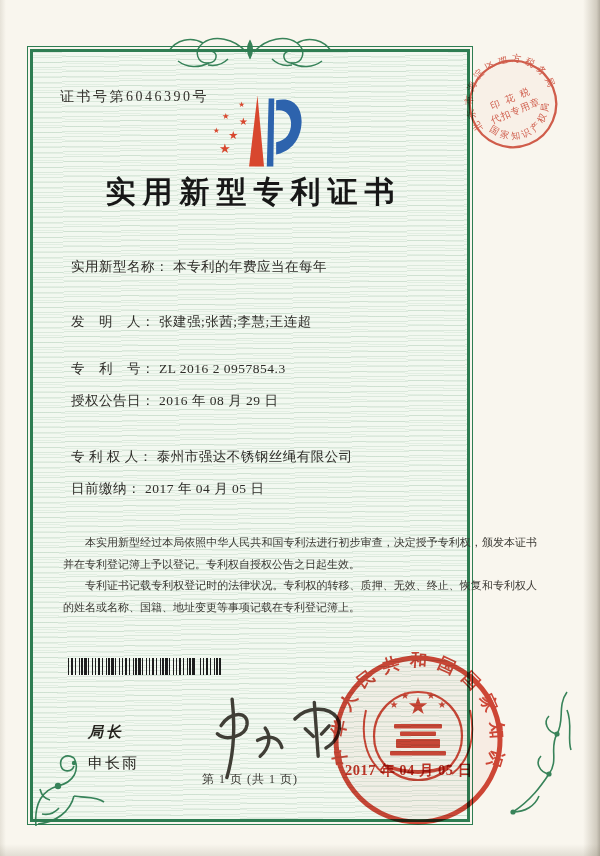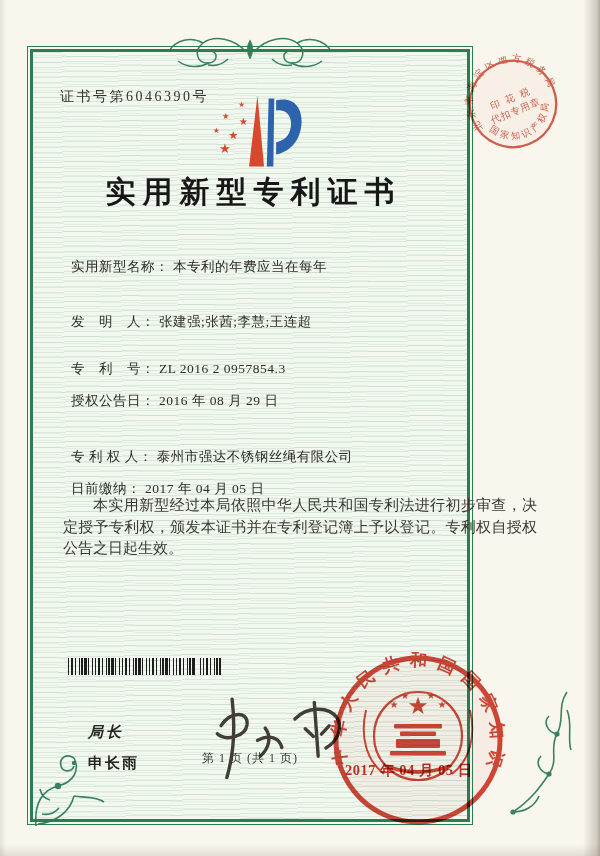--- a/index.html
+++ b/index.html
@@ -38,41 +38,41 @@
 
   .tax-stamp { position:absolute; left:432px; top:4px; width:96px; height:96px;
     transform:rotate(-22deg); opacity:.88; mix-blend-mode:multiply; }
 
   .fields { position:absolute; left:38px; top:206px; width:460px; }
   .field-row { position:absolute; left:0; font-size:13.5px; color:#2e2c28; letter-spacing:0.5px; white-space:nowrap; }
   .field-row .lab { color:#2e2c28; }
   .field-row .val { margin-left:4px; }
   .row0{top:0px} .row1{top:55px} .row2{top:102px} .row3{top:134px} .row4{top:190px} .row5{top:222px}
 
-  .paragraphs { position:absolute; left:30px; top:443px; width:474px;
-    font-size:15px; line-height:21.5px; text-align:justify; color:#3a3833; }
+  .paragraphs { position:absolute; left:30px; top:480px; width:474px;
+    font-size:11px; line-height:21.5px; text-align:justify; color:#3a3833; }
   .paragraphs p { text-indent:2em; }
 
   .barcode { position:absolute; left:35px; top:606px; width:153px; height:17px;
     background:repeating-linear-gradient(90deg,
       #1d1d1d 0 1.5px, rgba(0,0,0,0) 1.5px 3px,
       #1d1d1d 3px 5.5px, rgba(0,0,0,0) 5.5px 7px,
       #1d1d1d 7px 8px, rgba(0,0,0,0) 8px 11px,
       #1d1d1d 11px 12px, rgba(0,0,0,0) 12px 13.5px); }
 
   .signer-title { position:absolute; left:55px; top:671px; font-size:15px; font-weight:600; letter-spacing:3px; color:#26241f;font-style:italic; }
-  .signer-name  { position:absolute; left:55px; top:702px; font-size:15px; font-weight:700; letter-spacing:2px; color:#26241f; }
+  .signer-name  { position:absolute; left:55px; top:702px; font-size:15px; font-weight:400; letter-spacing:2px; color:#26241f; }
   .signature { position:absolute; left:152px; top:638px; width:165px; height:95px; transform:rotate(-2deg); }
 
   .seal { position:absolute; left:297px; top:600px; width:176px; height:176px;
     mix-blend-mode:multiply; opacity:.93; }
   .seal-date { position:absolute; left:312px; top:709px; width:140px;
     font-size:14.5px; font-weight:bold; letter-spacing:0.5px; color:#c9392b; mix-blend-mode:multiply; }
 
-  .page-footer { position:absolute; left:0; right:0; top:698px; text-align:center;
+  .page-footer { position:absolute; left:0; right:0; top:719px; text-align:center;
     font-size:12px; letter-spacing:1px; color:#3a3833; }
 
   .orn-top { position:absolute; left:50%; top:-19px; transform:translateX(-50%); width:204px; height:38px; }
   .orn-bl  { position:absolute; left:-5px; top:686px; width:92px; height:90px; }
   .orn-br  { position:absolute; left:468px; top:638px; width:82px; height:130px; }
 
   svg text { font-family:"Liberation Serif","DejaVu Serif",serif; }
 </style>
 </head>
 <body>
@@ -177,20 +177,21 @@
     <div class="field-row row4">
       <span class="lab">专 利 权 人：</span><span class="val">泰州市强达不锈钢丝绳有限公司</span>
     </div>
     <div class="field-row row5">
       <span class="lab">日前缴纳：</span><span class="val">2017 年 04 月 05 日</span>
     </div>
   </div>
 
   <div class="paragraphs">
     <p>本实用新型经过本局依照中华人民共和国专利法进行初步审查，决定授予专利权，颁发本证书并在专利登记簿上予以登记。专利权自授权公告之日起生效。</p>
+    <p>专利证书记载专利权登记时的法律状况。专利权的转移、质押、无效、终止、恢复和专利权人的姓名或名称、国籍、地址变更等事项记载在专利登记簿上。</p>
   </div>
 
   <div class="barcode"></div>
 
   <div class="signer-title">局长</div>
   <div class="signer-name">申长雨</div>
 
   <svg class="signature" viewBox="0 0 160 95">
     <g stroke="#403e36" stroke-width="3.4" fill="none" stroke-linecap="round" stroke-linejoin="round">
       <path d="M34,34 C44,20 62,20 60,34 C58,46 38,50 30,42"></path>

